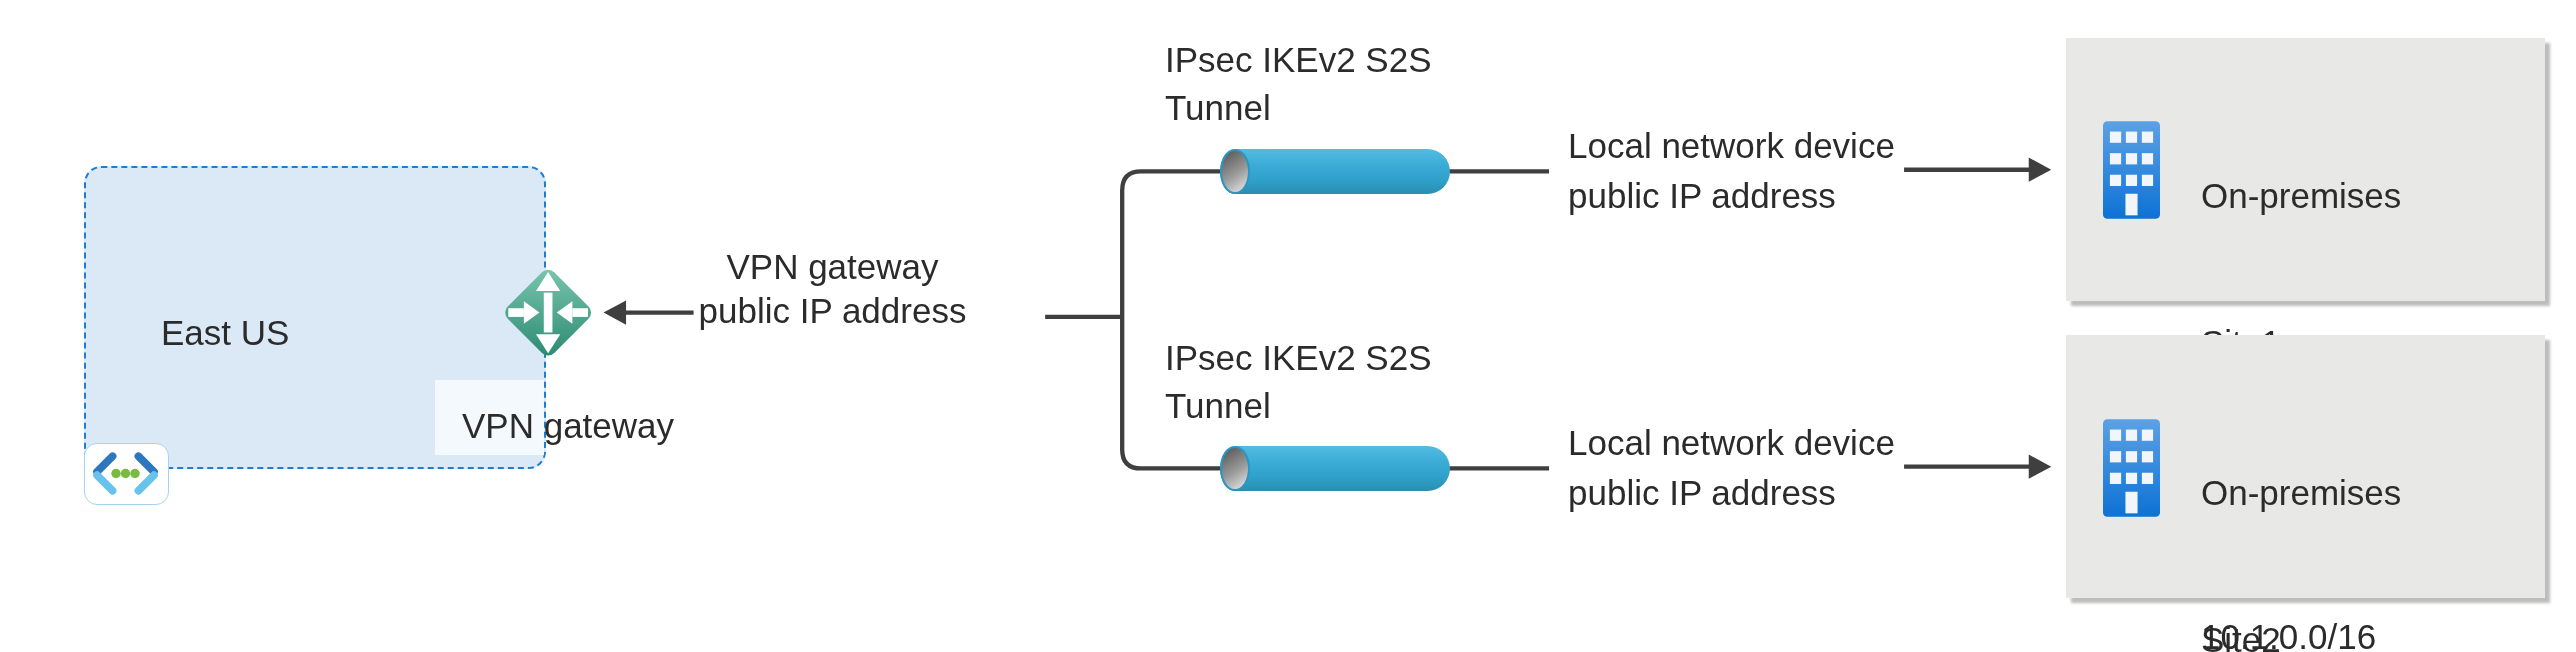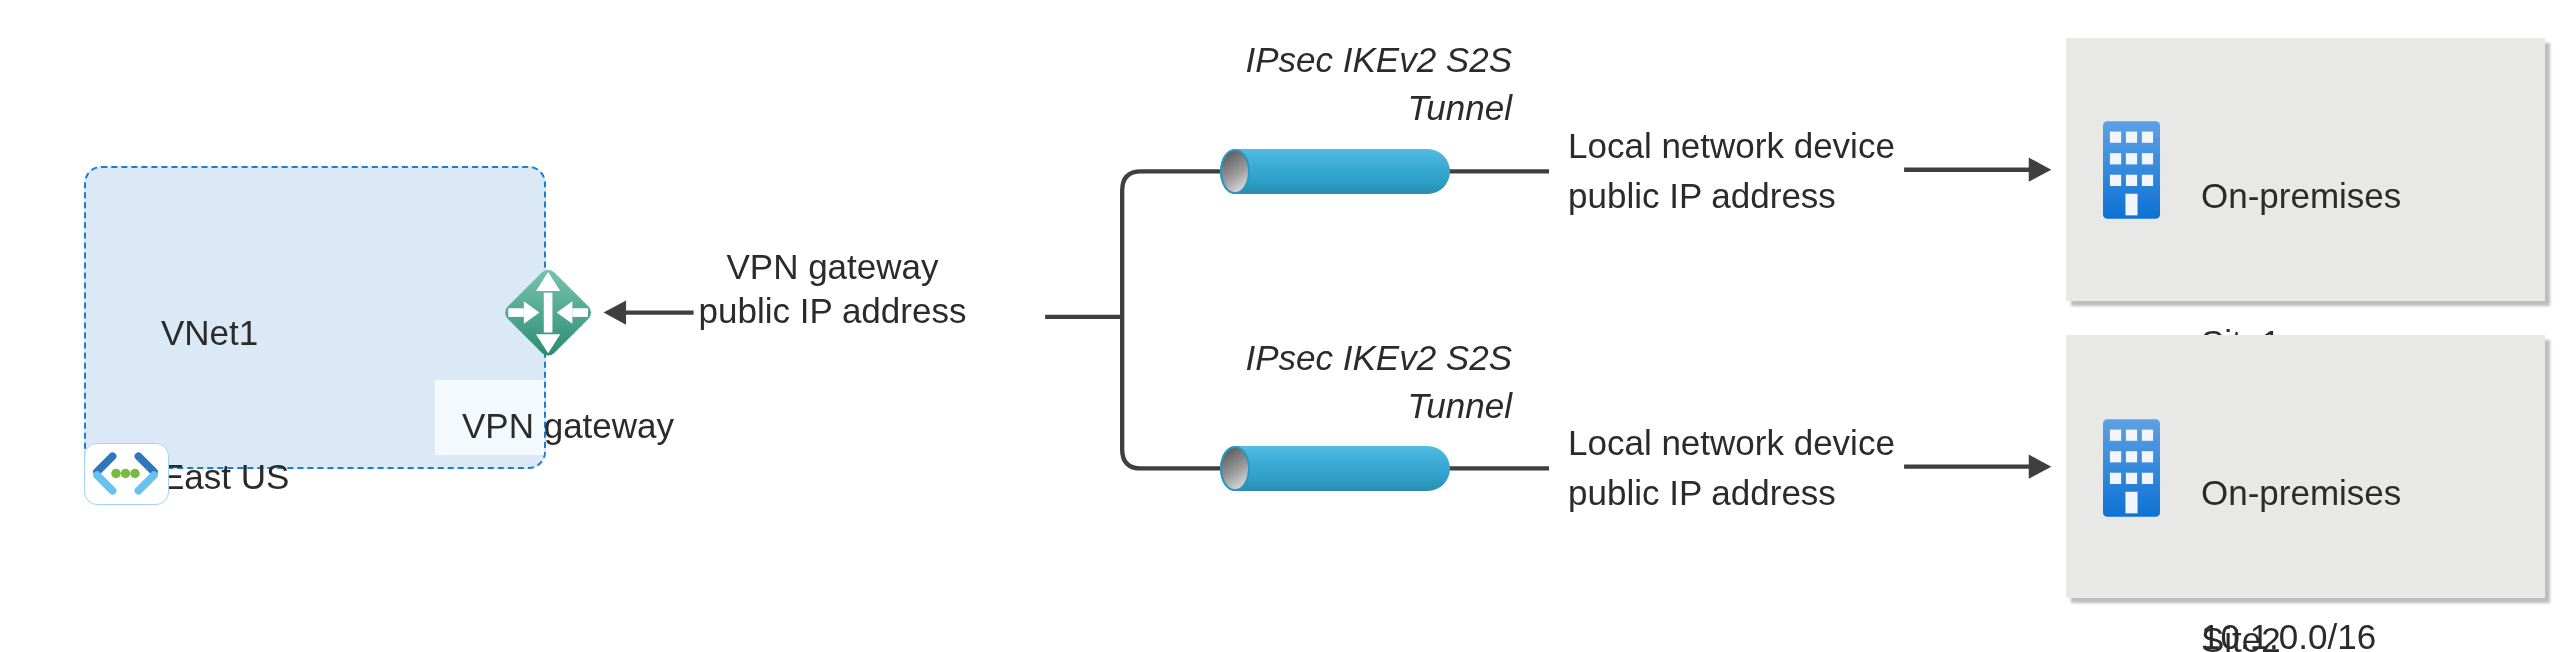--- a/index.html
+++ b/index.html
@@ -22,21 +22,21 @@
   .gw-label{left:462px;top:402px;font-size:35px;}
 
   
   .vnet-icon-box{
     left:84px;top:443px;width:85px;height:62px;background:#ffffff;
     border:1.7px solid #a6d4f0;border-radius:13px;box-sizing:border-box;
   }
 
   
   .gwip-label{left:659px;top:245px;width:347px;text-align:center;font-size:35px;line-height:44px;}
-  .tunnel-label{width:347px;text-align:right;font-size:35px;line-height:48px;font-style:italic;}
+  .tunnel-label{width:347px;text-align:left;font-size:35px;line-height:48px;}
   .t1{left:1165px;top:36px;}
   .t2{left:1165px;top:334px;}
   .device-label{font-size:35px;line-height:50px;margin-top:24px;}
   .d1{left:1568px;top:97px;}
   .d2{left:1568px;top:394px;}
 
   
   .cyl{width:230px;height:45px;}
   .cyl-1{left:1220px;top:149px;}
   .cyl-2{left:1220px;top:446px;}
@@ -68,21 +68,20 @@
   .wire-layer{left:0;top:0;width:2576px;height:652px;pointer-events:none;}
 </style>
 </head>
 <body>
 
 <div class="canvas">
 
   <div class="abs vnet-box"></div>
 
   <div class="abs vnet-text txt">
-    <div class="bold">VNet1</div>
     <div>East US</div>
     
   </div>
 
   <div class="abs gw-patch"></div>
   <div class="abs gw-label txt">VPN gateway</div>
 
   <div class="abs vnet-icon-box">
     <svg width="81" height="59" viewBox="0 0 94 68">
       <path d="M32 14 L14 32" stroke="#2e76bd" stroke-width="9" stroke-linecap="round" fill="none"></path>

